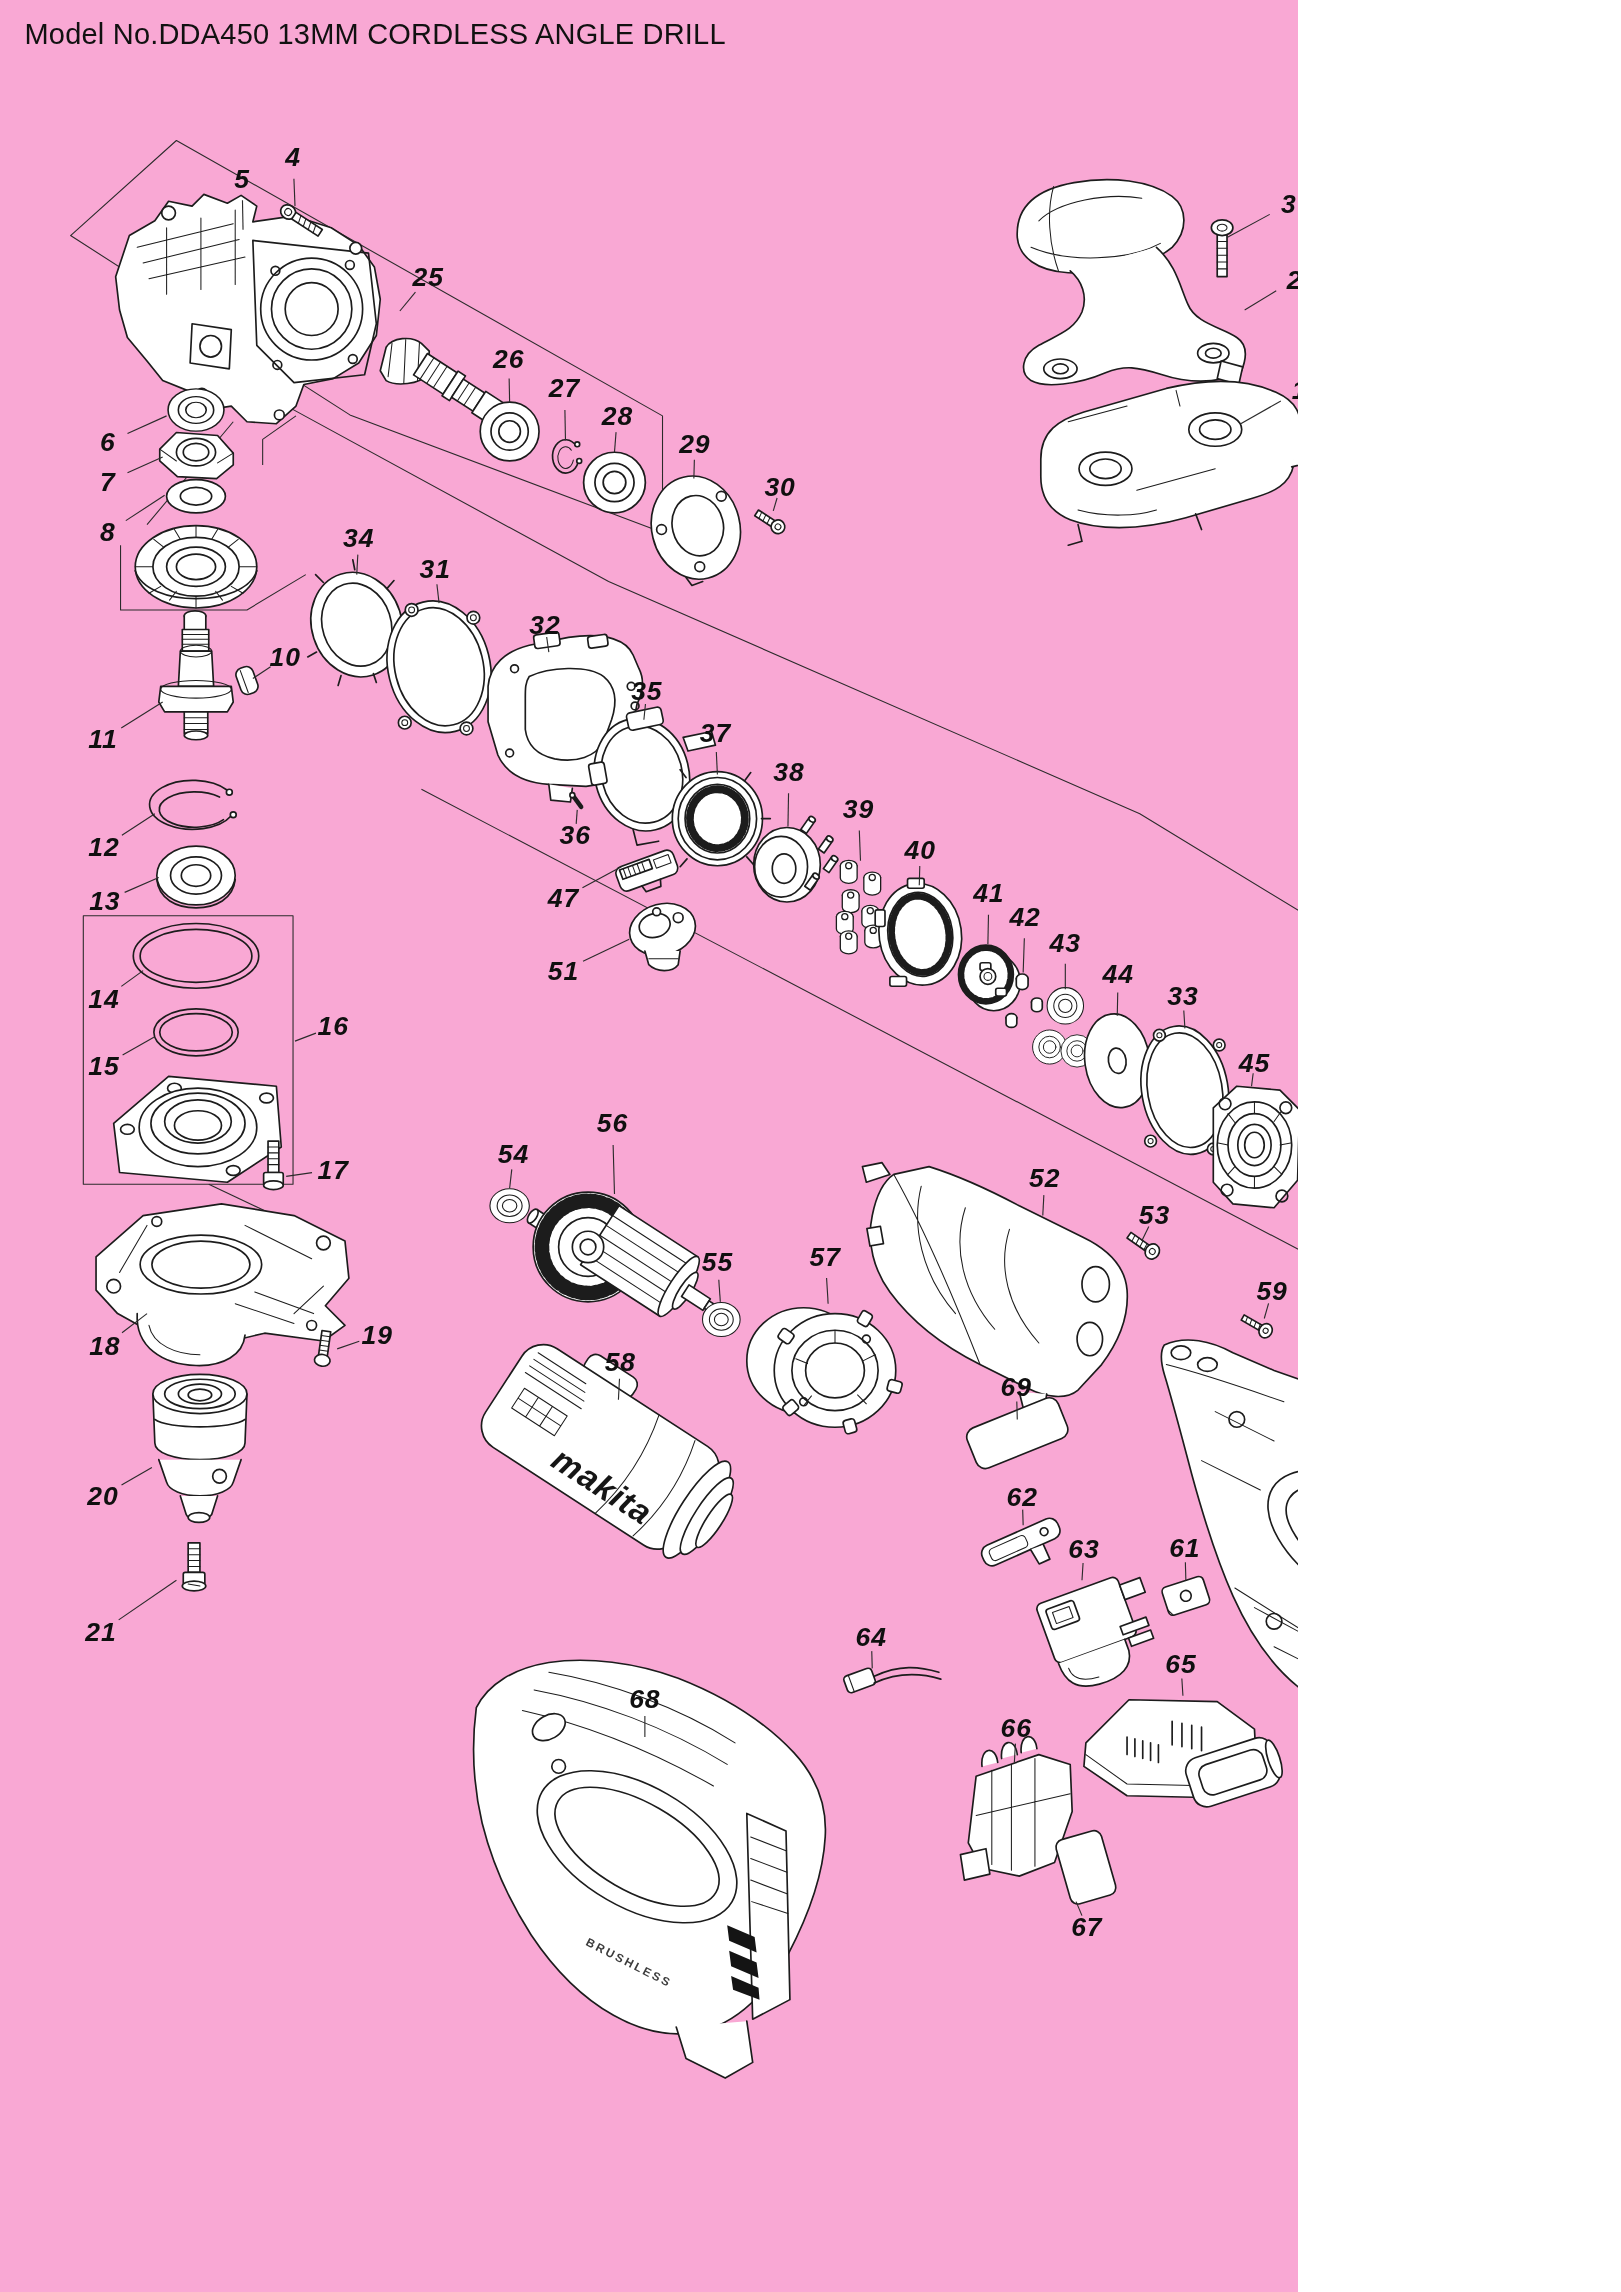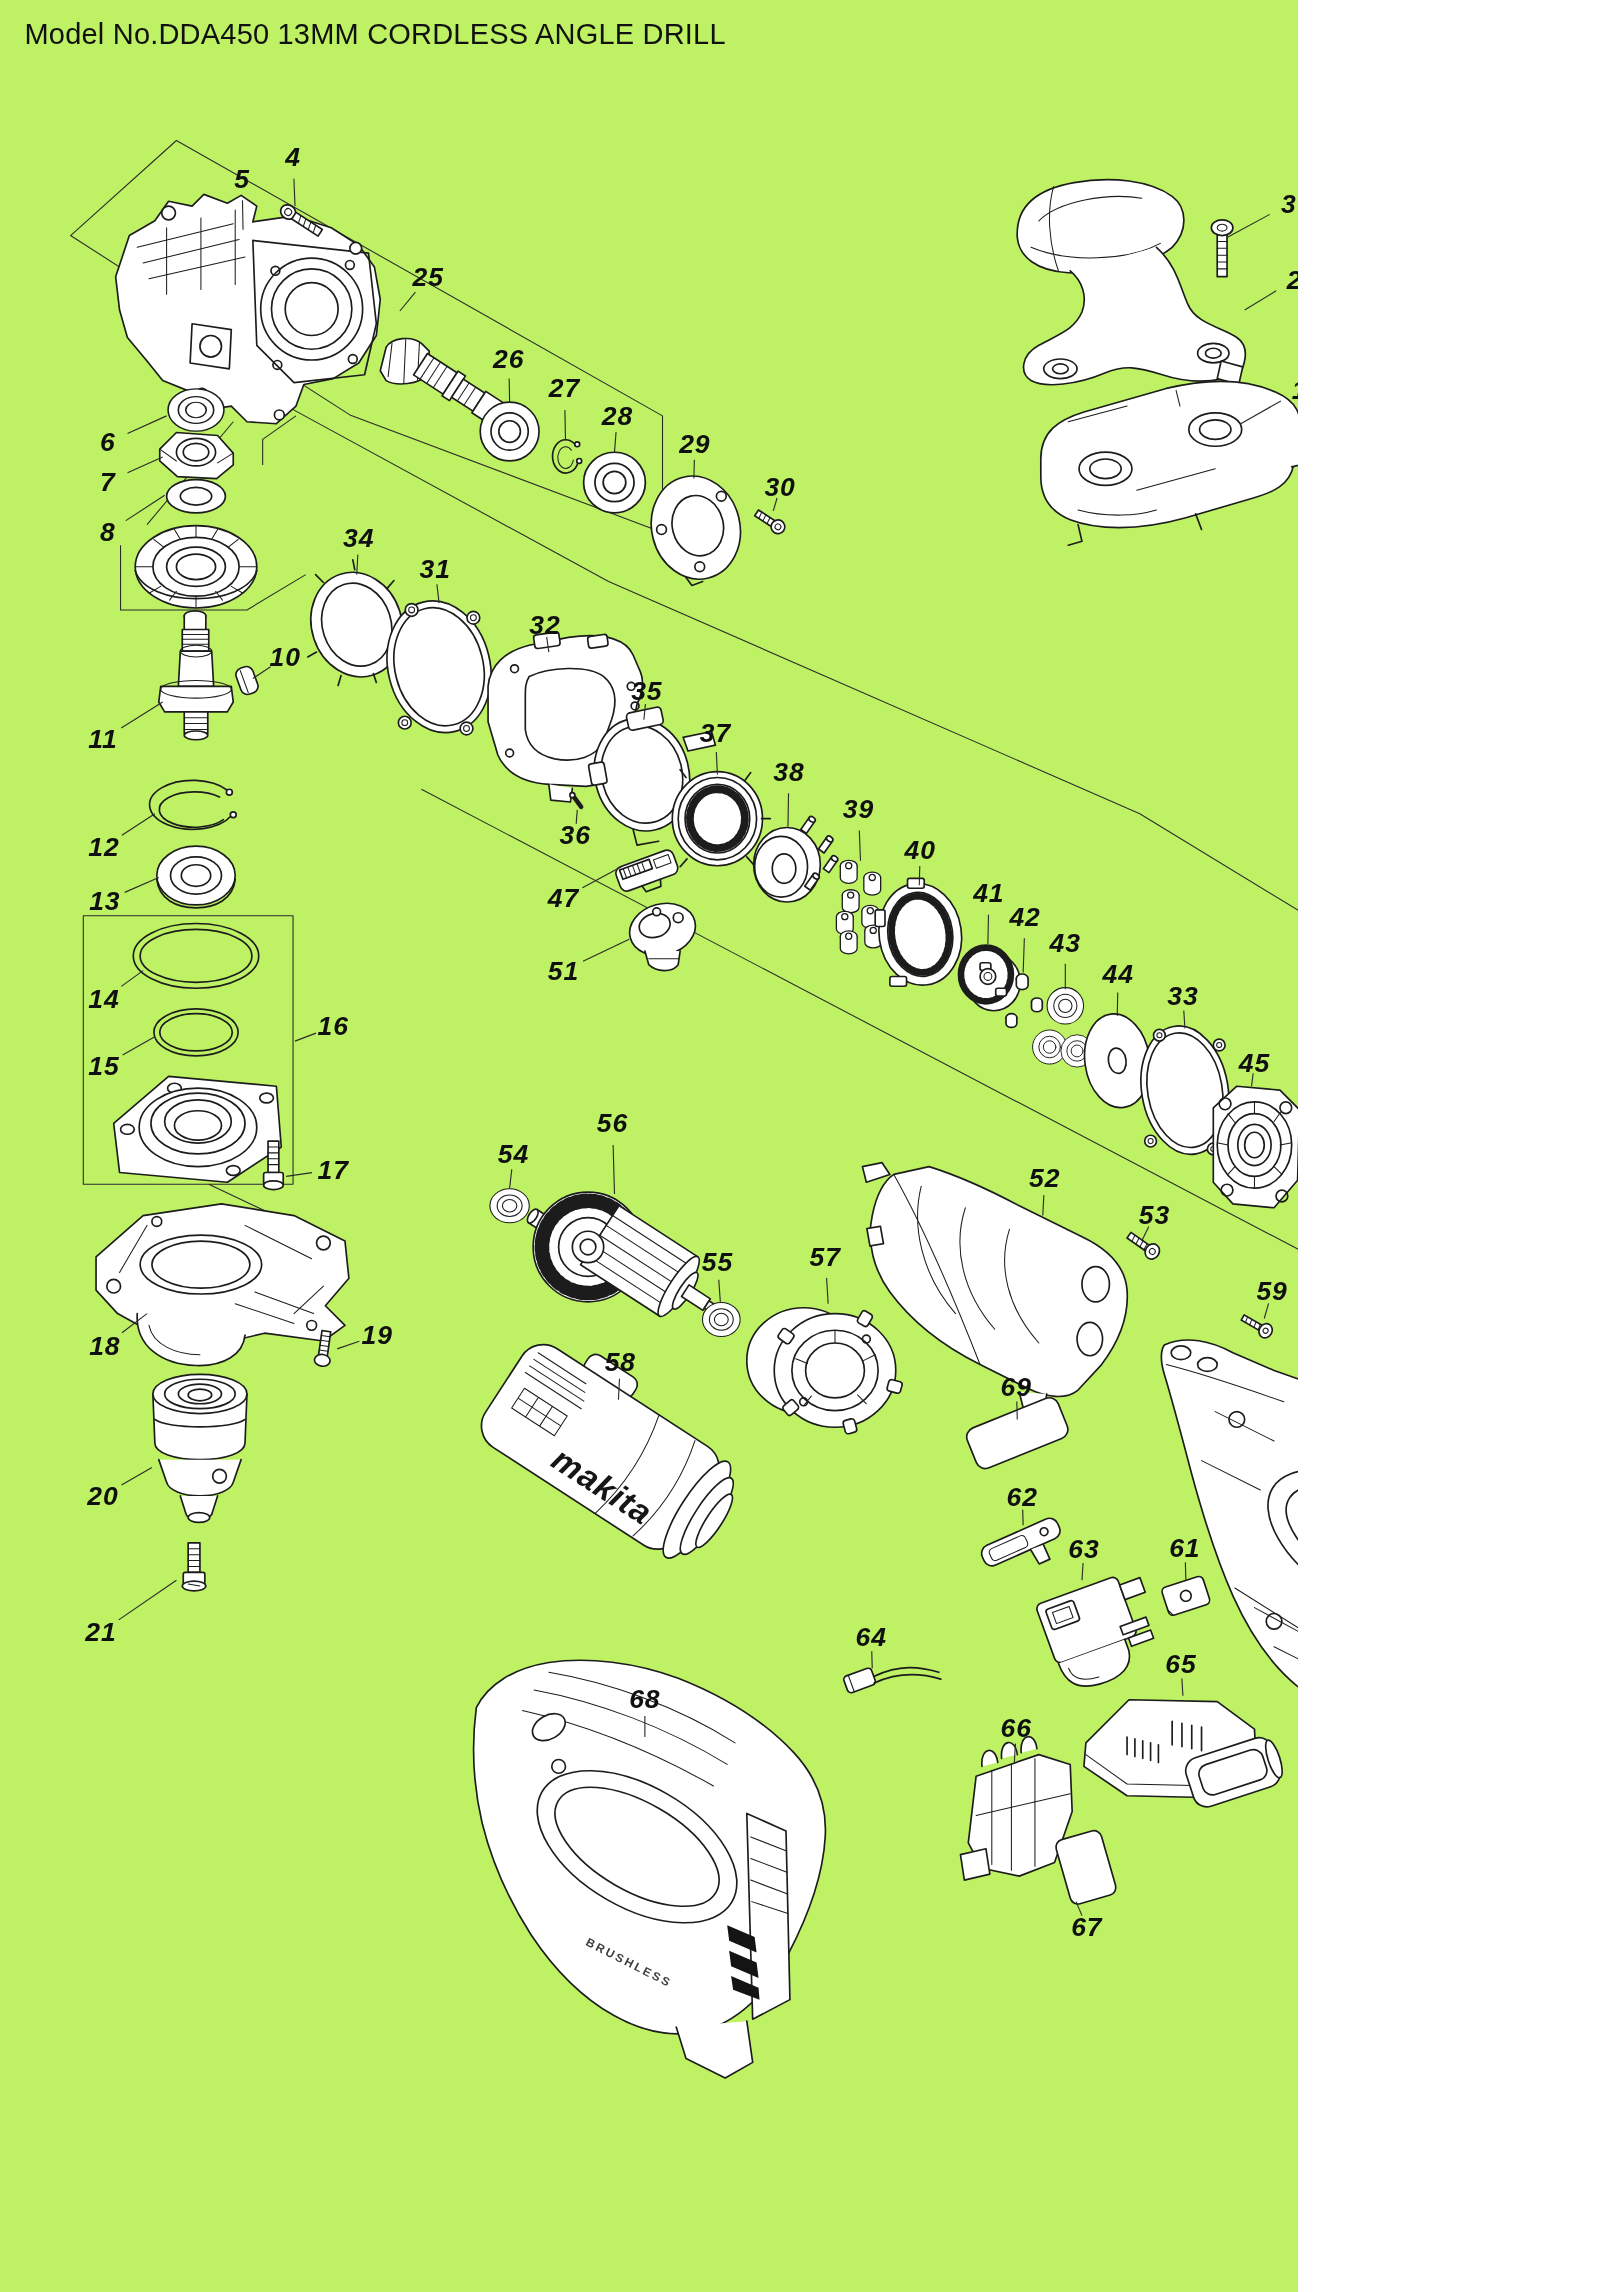--- a/index.html
+++ b/index.html
@@ -1,16 +1,16 @@
 <!DOCTYPE html>
 <html><head>
 <meta charset="utf-8">
 <style>
   html,body{margin:0;padding:0;background:#fff}
-  #page{position:relative;width:1298px;height:2293px;background:#bef264;overflow:hidden;
+  #page{position:relative;width:1298px;height:2293px;background:#f9a8d4;overflow:hidden;
         font-family:"Liberation Sans",sans-serif}
   #title{position:absolute;left:24.5px;top:17.6px;font-size:29px;font-weight:500;color:#111;
          letter-spacing:0.2px;white-space:nowrap}
   svg{position:absolute;left:0;top:0}
   .ln{fill:none;stroke:#1c1c1c;stroke-width:1.7;stroke-linecap:round;stroke-linejoin:round}
   .fw{fill:#ffffff;stroke:#1c1c1c;stroke-width:1.7;stroke-linejoin:round;stroke-linecap:round}
   .thin{stroke-width:1.05}
   .leader{stroke:#2b2b2b;stroke-width:1.15;fill:none}
   .frame{stroke:#2b2b2b;stroke-width:1.1;fill:none;stroke-linejoin:round}
   .part-num{font-family:"Liberation Sans",sans-serif;font-style:italic;font-weight:600;

